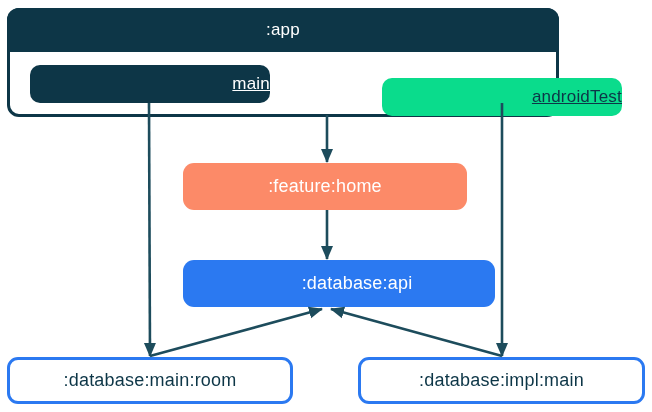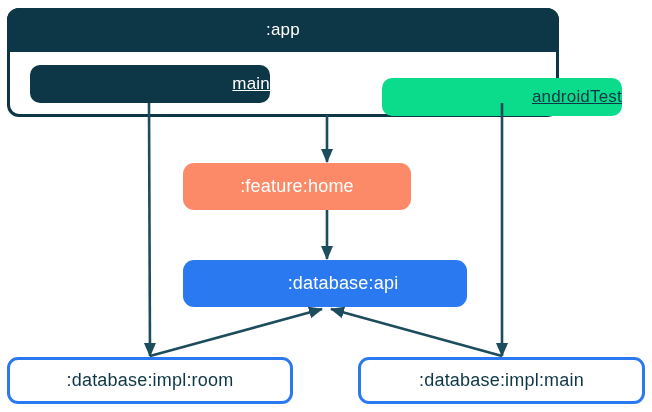--- a/index.html
+++ b/index.html
@@ -74,28 +74,28 @@
     border-radius: 11px;
     display: flex;
     align-items: center;
     justify-content: center;
     font-size: 18px;
     letter-spacing: 0.2px;
   }
   .node-feature {
     left: 183px;
     top: 163px;
-    width: 228px;
+    width: 284px;
     background: var(--coral, #FC8A68);
     color: var(--light_text, #ffffff);
   }
   .node-api {
     left: 183px;
     top: 260px;
-    width: 284px;
+    width: 312px;
     background: var(--blue, #2B79F1);
     color: var(--light_text, #ffffff);
     padding-left: 36px;
   }
   .node-outline {
     background: #ffffff;
     border: 3px solid var(--blue, #2B79F1);
     color: var(--box_text, #0D3647);
   }
   .node-room {
@@ -145,21 +145,21 @@
 
   <div class="node node-feature">
     <span>:feature:home</span>
   </div>
 
   <div class="node node-api">
     <span>:database:api</span>
   </div>
 
   <div class="node node-outline node-room">
-    <span>:database:impl:room</span>
+    <span>:database:main:room</span>
   </div>
 
   <div class="node node-outline node-mock">
     <span>:database:impl:main</span>
   </div>
 
   <svg class="edges" viewBox="0 0 652 412">
     <defs>
       <marker id="arrow" markerUnits="userSpaceOnUse" markerWidth="16" markerHeight="14" refX="13" refY="7" orient="auto">
         <path class="arrowhead" d="M0,1 L14,7 L0,13 Z"></path>

